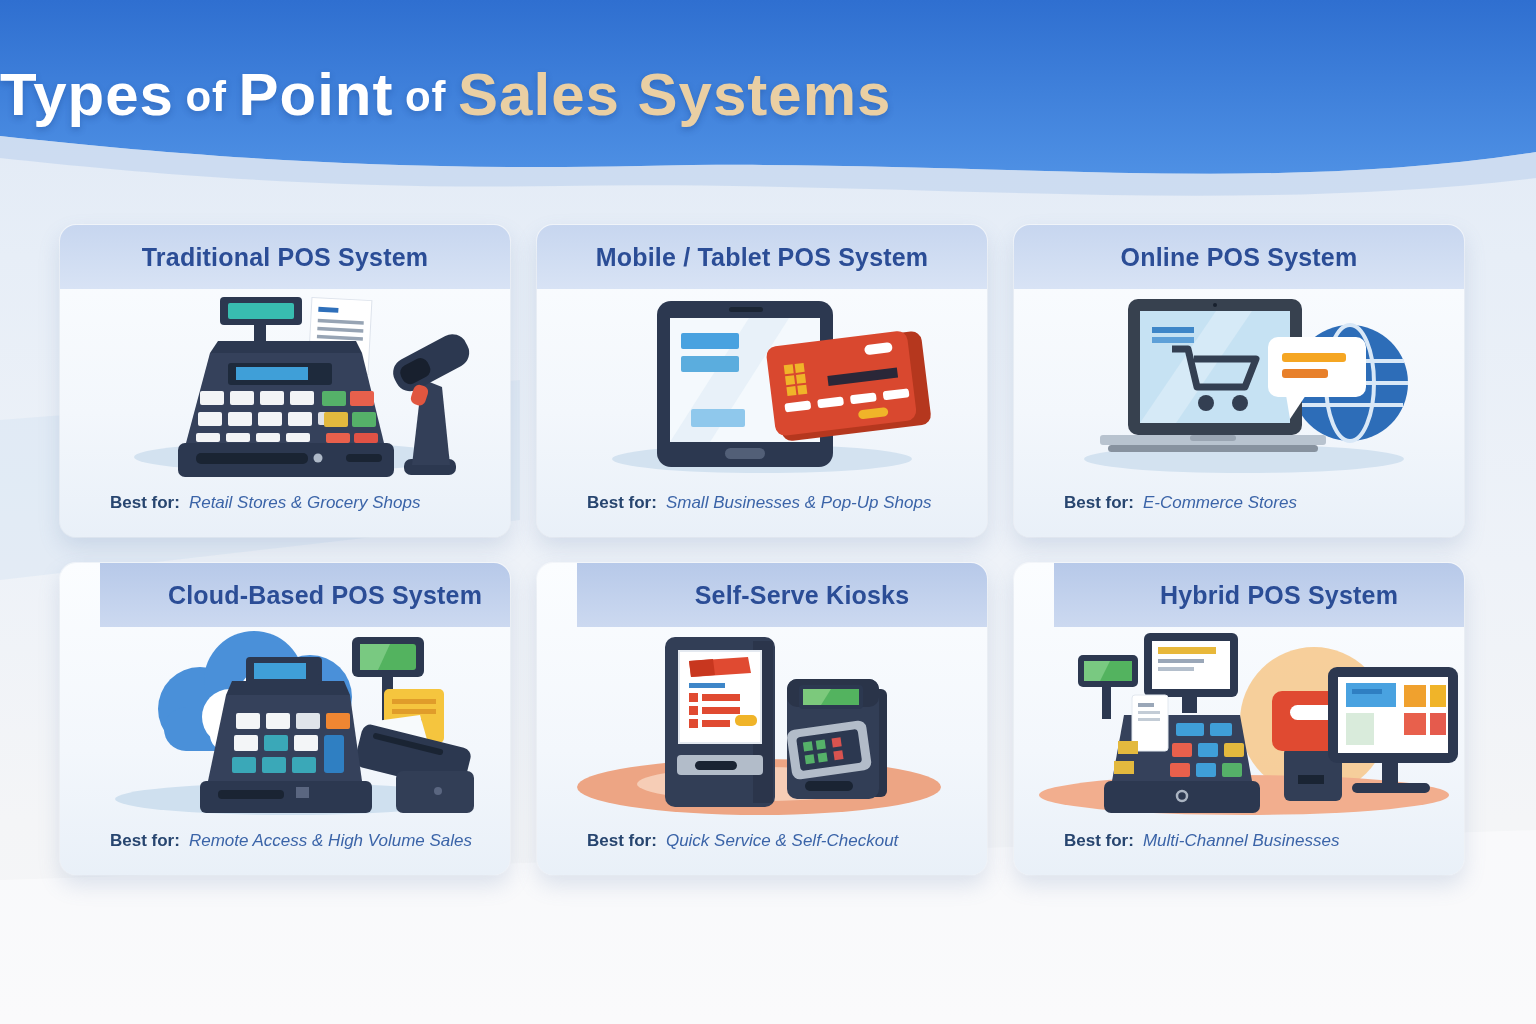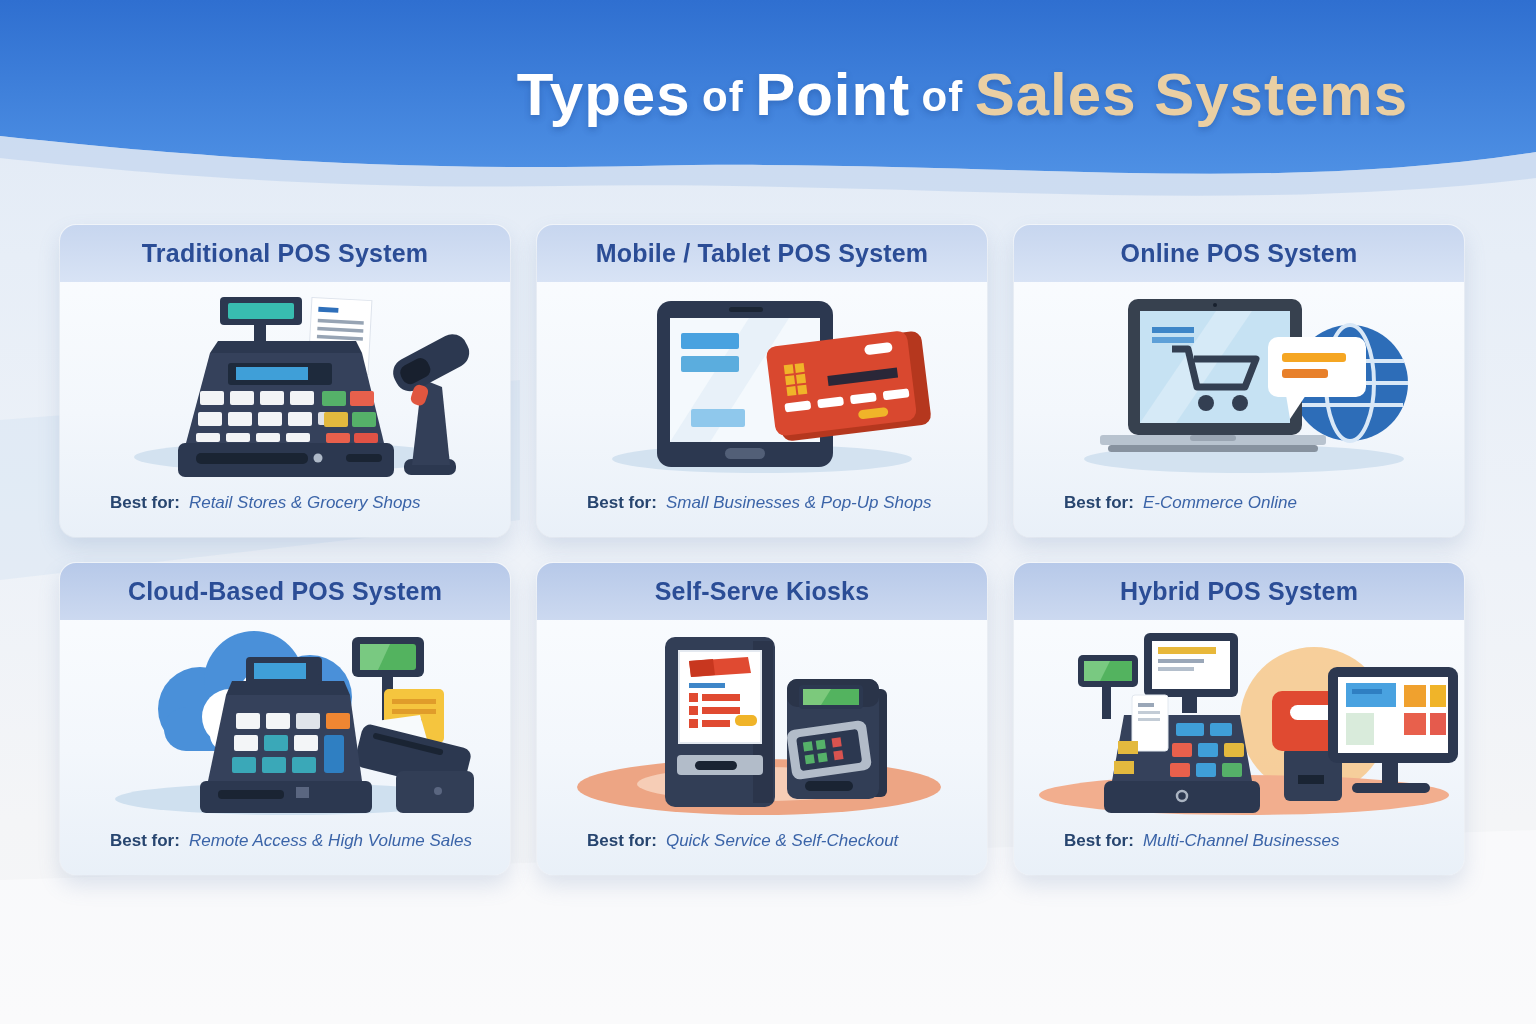--- a/index.html
+++ b/index.html
@@ -6,41 +6,41 @@
   html,body { width:1536px; height:1024px; }
   body { font-family:"Liberation Sans", sans-serif; }
   #stage {
     position:relative; width:1536px; height:1024px; overflow:hidden;
     background:linear-gradient(180deg,#dfe8f5 0%,#e7eef7 25%,#eef2f8 55%,#f4f5f7 80%,#f6f6f7 100%);
   }
   
   .hero { position:absolute; top:0; left:0; width:1536px; height:230px; }
   .hero svg { display:block; }
   .title {
-    position:absolute; top:60px; left:0; width:1408px; text-align:right;
+    position:absolute; top:60px; left:0; width:1408px; text-align:left;
     color:#ffffff; text-shadow:0 3px 6px rgba(20,60,130,.30);
     white-space:nowrap; letter-spacing:1px;
   }
   .title .big   { font-size:60px; font-weight:700; }
   .title .small { font-size:42px; font-weight:700; margin:0 6px; position:relative; top:-4px;}
   .title .accent { color:#eacfa3; }
   
   .decor { position:absolute; left:0; top:0; width:1536px; height:1024px; pointer-events:none; }
   
   .card {
     position:absolute; width:450px; height:312px; border-radius:16px; overflow:hidden;
     background:linear-gradient(180deg,#fbfdff 0%,#f3f7fc 60%,#e9f0f8 100%);
     box-shadow:0 10px 22px rgba(100,130,175,.20), 0 0 0 1px rgba(255,255,255,.6);
   }
   .card-head {
-    position:absolute; top:0; left:0; width:100%; height:57px;
+    position:absolute; top:0; left:0; width:100%; height:64px;
     display:flex; align-items:center; justify-content:center;
     background:linear-gradient(180deg,#c7d6ef 0%,#d8e3f5 100%);
   }
-  .row2 .card-head { background:linear-gradient(180deg,#b7c9e9 0%,#ccd9f0 100%); }
+  .row2 .card-head { background:linear-gradient(180deg,#b7c9e9 0%,#ccd9f0 100%);margin-left:40px; }
   .card-title { font-size:25px; font-weight:700; color:#2b4d96; letter-spacing:.2px; }
   .illus { position:absolute; top:66px; left:0; width:450px; height:190px;
            display:flex; align-items:center; justify-content:center; }
   .best { position:absolute; left:50px; bottom:24px; font-size:17px; white-space:nowrap; }
   .best .lbl { font-weight:700; color:#27456f; }
   .best .val { font-style:italic; color:#3b64a8; margin-left:9px; }
   svg { overflow:visible; }
 </style>
 </head>
 <body>
@@ -219,21 +219,21 @@
         </g>
         <g>
           <rect x="254" y="46" width="98" height="60" rx="10" fill="#ffffff"></rect>
           <polygon points="272,104 292,104 276,128" fill="#ffffff"></polygon>
           <rect x="268" y="62" width="64" height="9" rx="3" fill="#f5a623"></rect>
           <rect x="268" y="78" width="46" height="9" rx="3" fill="#e8802a"></rect>
         </g>
       </svg>
     </div>
     <div class="best">
-      <span class="lbl">Best for:</span><span class="val">E-Commerce Online</span>
+      <span class="lbl">Best for:</span><span class="val">E-Commerce Stores</span>
     </div>
   </div>
 
   <div class="card row2" style="left:60px; top:563px;">
     <div class="card-head">
       <span class="card-title">Cloud-Based POS System</span>
     </div>
     <div class="illus">
       <svg width="450" height="190" viewBox="0 0 450 190">
         <ellipse cx="230" cy="170" rx="175" ry="16" fill="#cfe0ef"></ellipse>

